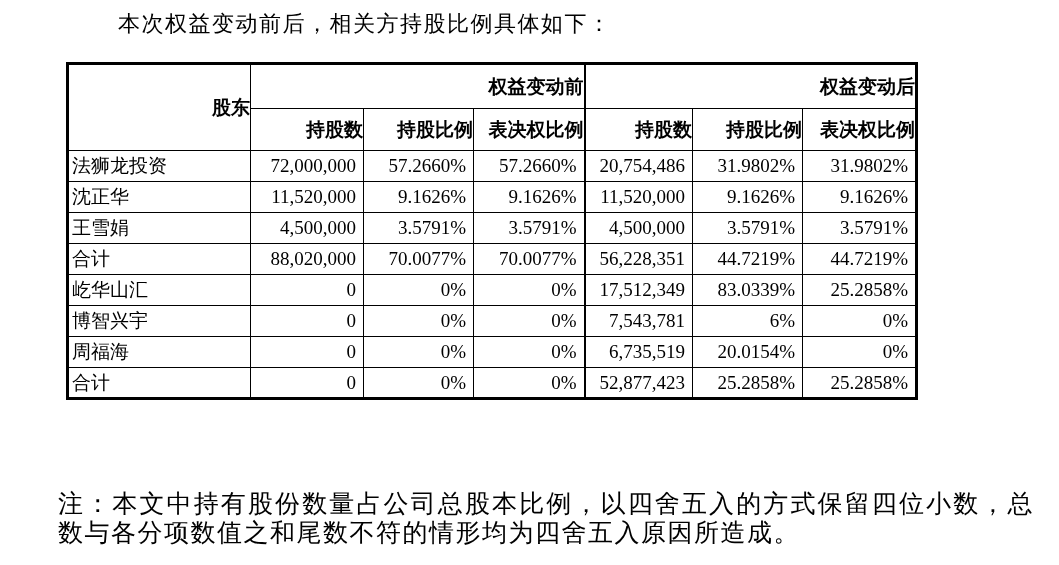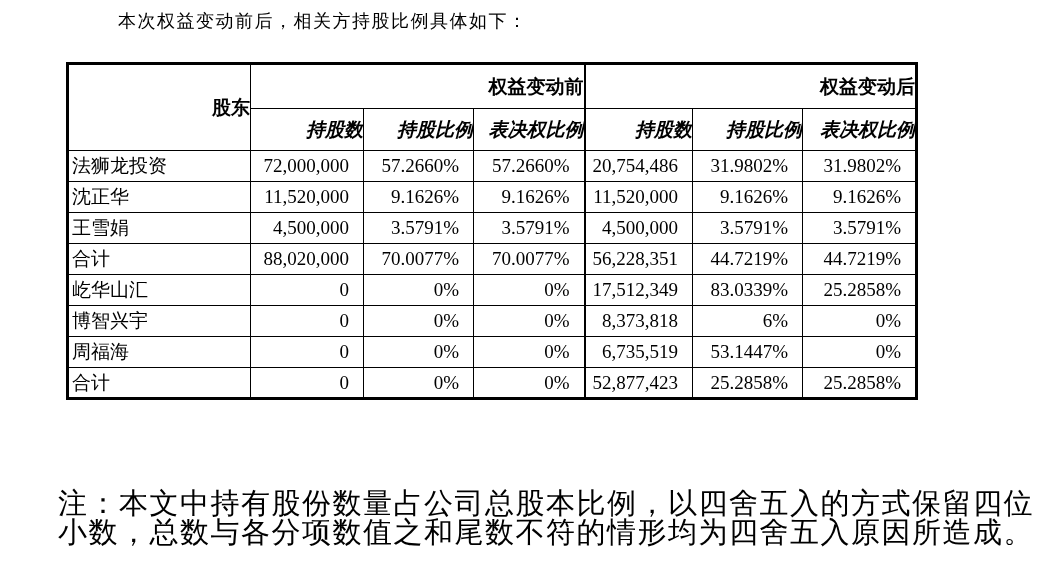--- a/index.html
+++ b/index.html
@@ -8,21 +8,21 @@
     position:relative;
     background:#ffffff;
     color:#000000;
     font-family:"Liberation Serif","DejaVu Serif",serif;
     overflow:hidden;
   }
   .intro {
     position:absolute;
     left:118px;
     top:9px;
-    font-size:18px;
+    font-size:22px;
     letter-spacing:1.5px;
     white-space:nowrap;
     text-align:center;
   }
   table.holdings {
     position:absolute;
     left:66px;
     top:62px;
     border-collapse:collapse;
     table-layout:fixed;
@@ -31,32 +31,32 @@
   table.holdings th,
   table.holdings td {
     border:1px solid #000;
     font-size:19px;
     overflow:hidden;
     white-space:nowrap;
     vertical-align:middle;
   }
   table.holdings th { font-weight:bold; text-align:right; }
   tr.hrow1 { height:45px; }
-  tr.hrow2 { height:42px;font-style:italic; }
+  tr.hrow2 { height:42px; }
   tr.drow  { height:31px; }
   td.name-cell { text-align:left; padding-left:3px; }
-  td.num-cell  { text-align:right; padding-right:14px; }
+  td.num-cell  { text-align:right; padding-right:7px; }
   .sep { border-left:2px solid #000 !important; }
   tr.total-row td { font-weight:normal; }
   .footnote {
     position:absolute;
     left:58px;
     top:489px;
     width:976px;
-    font-size:29px;
+    font-size:25px;
     letter-spacing:1.5px;
     line-height:29px;
     text-align:justify;
   }
 </style>
 </head>
 <body>
 
 <div class="intro">本次权益变动前后，相关方持股比例具体如下：</div>
 
@@ -129,31 +129,31 @@
     <td class="num-cell">0%</td>
     <td class="num-cell sep">17,512,349</td>
     <td class="num-cell">83.0339%</td>
     <td class="num-cell">25.2858%</td>
   </tr>
       <tr class="drow">
     <td class="name-cell">博智兴宇</td>
     <td class="num-cell">0</td>
     <td class="num-cell">0%</td>
     <td class="num-cell">0%</td>
-    <td class="num-cell sep">8,373,818</td>
+    <td class="num-cell sep">7,543,781</td>
     <td class="num-cell">6%</td>
     <td class="num-cell">0%</td>
   </tr>
       <tr class="drow">
     <td class="name-cell">周福海</td>
     <td class="num-cell">0</td>
     <td class="num-cell">0%</td>
     <td class="num-cell">0%</td>
     <td class="num-cell sep">6,735,519</td>
-    <td class="num-cell">53.1447%</td>
+    <td class="num-cell">20.0154%</td>
     <td class="num-cell">0%</td>
   </tr>
       <tr class="drow total-row">
     <td class="name-cell">合计</td>
     <td class="num-cell">0</td>
     <td class="num-cell">0%</td>
     <td class="num-cell">0%</td>
     <td class="num-cell sep">52,877,423</td>
     <td class="num-cell">25.2858%</td>
     <td class="num-cell">25.2858%</td>

